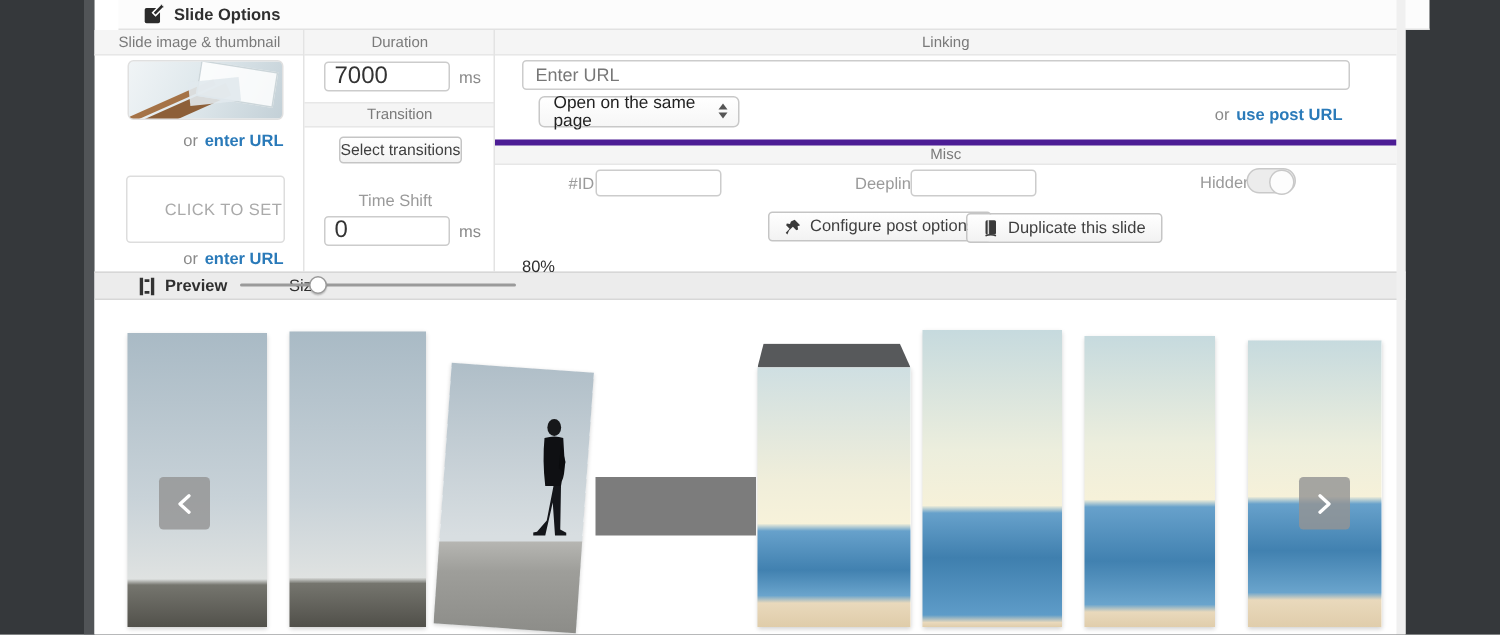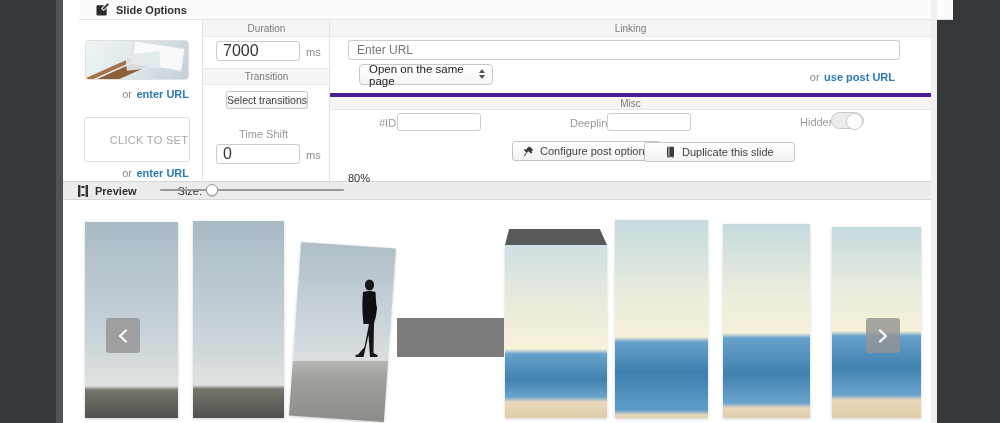--- a/index.html
+++ b/index.html
@@ -64,25 +64,25 @@
   .sel .arrows i.up { border-bottom:4px solid #555; }
   .sel .arrows i.dn { border-top:4px solid #555; }
   .postsurl { position:absolute; right:42px; top:67px; }
   .smallinput { position:absolute; width:84px; height:18px; border:1px solid #ccc; border-radius:3px; font-size:11px; padding:0 5px; }
   .misc-lbl { position:absolute; font-size:11px; color:#9a9a9a; }
   .toggle { position:absolute; left:768px; top:112px; width:33px; height:17px; border:1px solid #c9c9c9; border-radius:9px;
             background:var(--toggle-off,#ececec); cursor:pointer; }
   .toggle .knob { position:absolute; right:0px; top:-0.5px; width:17px; height:17px; border-radius:50%;
                   background:#fdfdfd; border:1px solid #c9c9c9; }
   .btn-conf { left:449px; top:141px; height:20px; padding:0 10px; }
-  .btn-dup  { left:581px; top:142px; height:20px; padding:0 20px; }
+  .btn-dup  { left:581px; top:142px; height:20px; padding:0 10px; }
 
   
   .pbar { position:absolute; left:0; top:181px; width:874px; height:19px; background:#ececec;
-          border-top:1px solid #d7d7d7; border-bottom:1px solid #d7d7d7; display:flex; align-items:center; }
+          border-top:1px solid #d7d7d7; border-bottom:1px solid #d7d7d7; display:flex; align-items:center;padding-left:15px; }
   .pbar .p-text { font-size:11px; font-weight:bold; color:#2f2f2f; margin-left:7px; }
   .pbar .p-icon { margin-left:15px; display:flex; }
   .pbar .size-lbl { font-size:11px; color:#2f2f2f; margin-left:41px; }
   .track { position:absolute; left:97px; top:189px; width:184px; height:2px; background:#9a9a9a; border-radius:1px; cursor:pointer; }
   .sthumb { position:absolute; left:143px; top:184px; width:12px; height:12px; border-radius:50%; background:#fff;
             border:1px solid #9a9a9a; box-shadow:0 1px 1px rgba(0,0,0,.2); cursor:pointer; }
   .size-val { position:absolute; left:285px; top:172px; font-size:11px; color:#2f2f2f; }
 
   
   .pane { position:absolute; left:0; top:200px; width:868px; height:223px; background:#fff; overflow:hidden; }
@@ -125,20 +125,21 @@
         <svg width="13" height="13" viewBox="0 0 14 14">
           <rect x="0.5" y="2.5" width="11" height="11" rx="1.3" fill="#2b2b2b"></rect>
           <g transform="rotate(45 10 4)">
             <rect x="8.6" y="-1" width="3" height="9" fill="#2b2b2b" stroke="#fff" stroke-width="1.1"></rect>
           </g>
         </svg>
       </span>
       <span class="t-text">Slide Options</span>
     </div>
 
+    <div class="hdr hdr-img">Slide image &amp; thumbnail</div>
     <div class="hdr hdr-dur">Duration</div>
     <div class="hdr hdr-link">Linking</div>
     <div class="hdr hdr-trans">Transition</div>
     <div class="hdr hdr-misc">Misc</div>
     <div class="vline vl1"></div>
     <div class="vline vl2"></div>
 
     <div class="thumb">
       <div class="pen2"></div>
       <div class="pen"></div>

